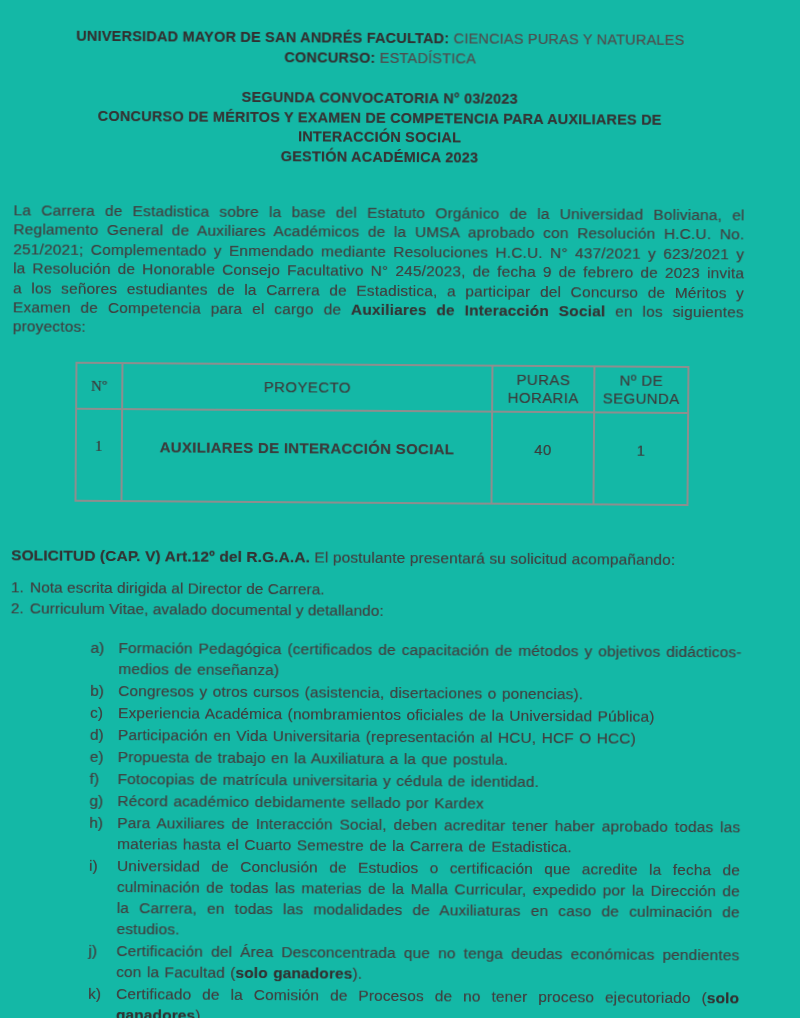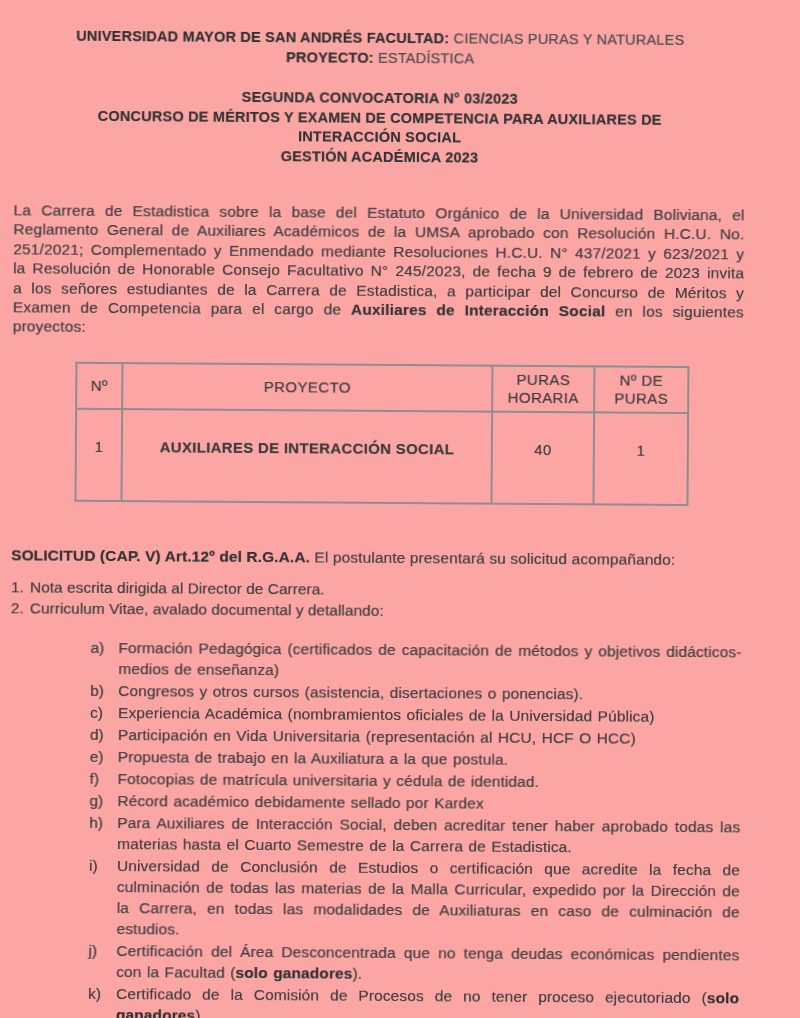--- a/index.html
+++ b/index.html
@@ -4,21 +4,21 @@
 <style>
   html, body {
     margin: 0;
     padding: 0;
     background: #ffffff;
   }
   .page {
     position: relative;
     width: 800px;
     height: 1018px;
-    background: #fca5a5;
+    background: #14b8a6;
     overflow: hidden;
     font-family: "Liberation Sans", sans-serif;
     color: #3f3f3f;
   }
   .inner {
     padding: 28px 54px 0 15px;
     transform: rotate(0.4deg);
     transform-origin: 50% 0;
     filter: blur(0.2px);
     text-shadow: 0.2px 0.2px 0.5px rgba(70,70,70,0.55);
@@ -63,21 +63,21 @@
   }
   table.tbl td {
     border: 2px solid #8e8e8e;
     text-align: center;
     vertical-align: middle;
     font-size: 15px;
     letter-spacing: 0.4px;
     color: #3a3a3a;
     padding: 2px 4px;
   }
-  td.c-num  { width: 36px; }
+  td.c-num  { width: 36px; font-family: Liberation Serif, serif; }
   td.c-pro  { width: 360px; }
   td.c-car  { width: 92px; }
   td.c-pla  { width: 84px; }
   tr.hdr-row td { height: 40px; font-weight: 400; line-height: 18px; }
   tr.data-row td { height: 70px; padding-bottom: 18px; }
   tr.data-row td.c-pro { font-weight: 700; letter-spacing: 0.3px; }
 
   
   .sol {
     margin-top: 44px;
@@ -103,39 +103,39 @@
   .ltext b { font-weight: 700; color: #303030; }
 </style>
 </head>
 <body>
 
 <div class="page">
   <div class="inner">
 
     <div class="hdr">
       <div><span class="strong">UNIVERSIDAD MAYOR DE SAN ANDRÉS FACULTAD:</span><span class="light"> CIENCIAS PURAS Y NATURALES</span></div>
-      <div><span class="strong">PROYECTO:</span><span class="light"> ESTADÍSTICA</span></div>
+      <div><span class="strong">CONCURSO:</span><span class="light"> ESTADÍSTICA</span></div>
     </div>
 
     <div class="title">
       <div>SEGUNDA CONVOCATORIA N° 03/2023</div>
       <div>CONCURSO DE MÉRITOS Y EXAMEN DE COMPETENCIA PARA AUXILIARES DE</div>
       <div>INTERACCIÓN SOCIAL</div>
       <div>GESTIÓN ACADÉMICA 2023</div>
     </div>
 
     <p class="intro"><span>La Carrera de Estadistica sobre la base del Estatuto Orgánico de la Universidad Boliviana, el Reglamento General de Auxiliares Académicos de la UMSA aprobado con Resolución H.C.U. No. 251/2021; Complementado y Enmendado mediante Resoluciones H.C.U. N° 437/2021 y 623/2021 y la Resolución de Honorable Consejo Facultativo N° 245/2023, de fecha 9 de febrero de 2023 invita a los señores estudiantes de la Carrera de Estadistica, a participar del Concurso de Méritos y Examen de Competencia para el cargo de </span><b>Auxiliares de Interacción Social</b><span> en los siguientes proyectos:</span></p>
 
     <table class="tbl">
       <tbody>
           <tr class="hdr-row">
         <td class="c-num">Nº</td>
         <td class="c-pro">PROYECTO</td>
         <td class="c-car">PURAS HORARIA</td>
-        <td class="c-pla">Nº DE PURAS</td>
+        <td class="c-pla">Nº DE SEGUNDA</td>
       </tr>
       <tr class="data-row">
         <td class="c-num">1</td>
         <td class="c-pro">AUXILIARES DE INTERACCIÓN SOCIAL</td>
         <td class="c-car">40</td>
         <td class="c-pla">1</td>
       </tr>
     </tbody>
       </table>
 

